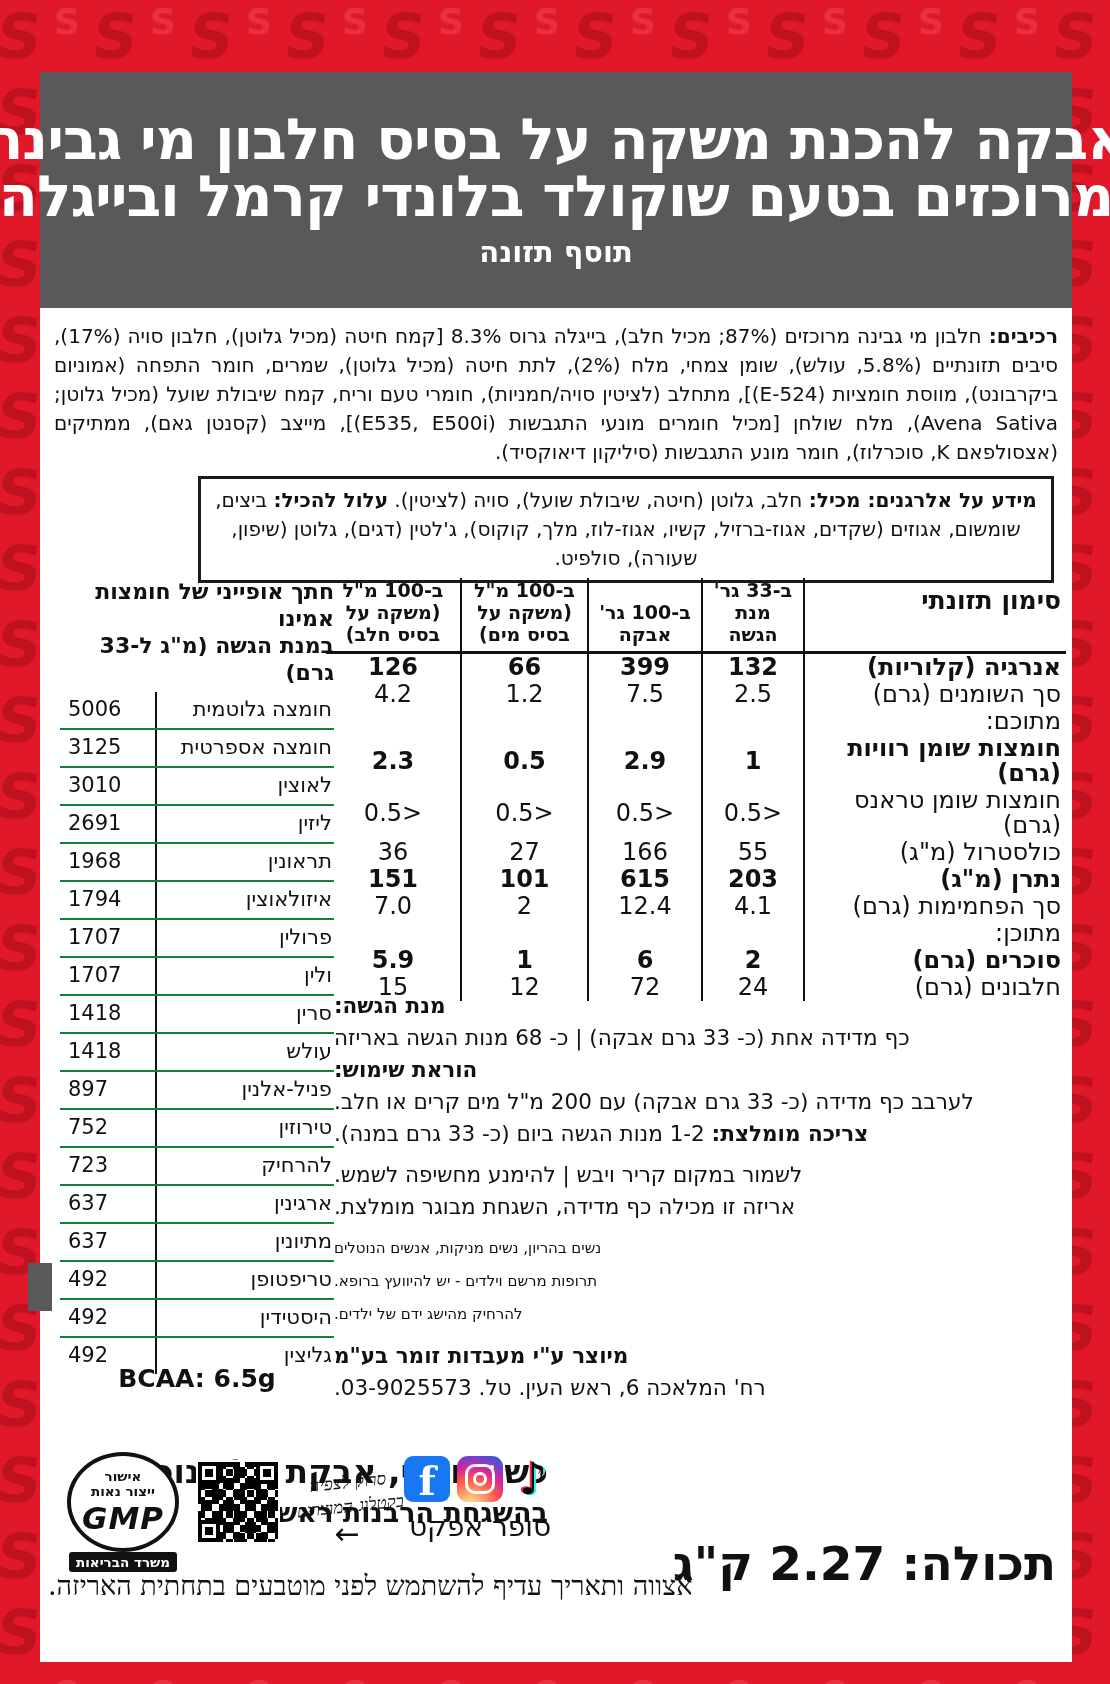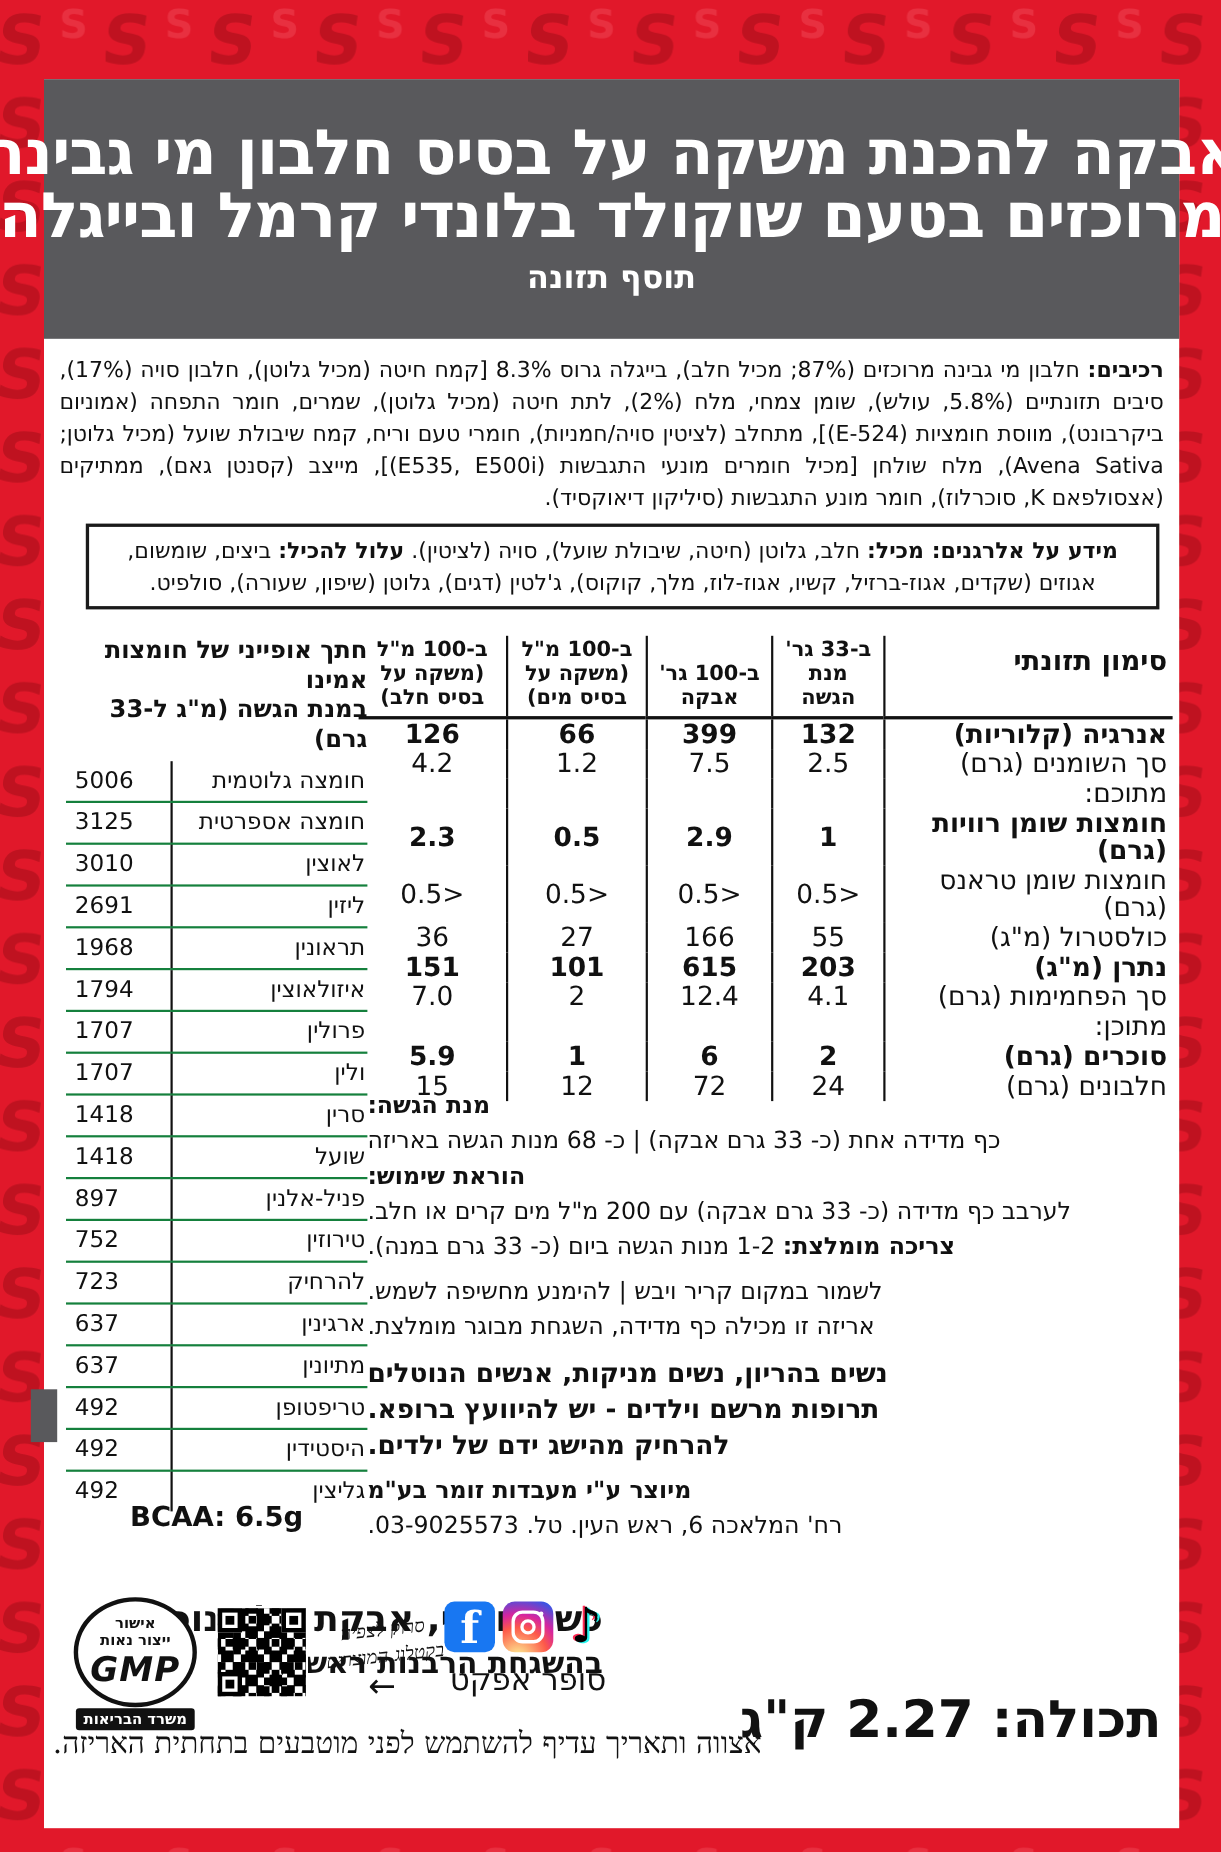--- a/index.html
+++ b/index.html
@@ -15,21 +15,21 @@
           display:flex; flex-direction:column; align-items:center; justify-content:center; }
   .band .t1, .band .t2 { color:#fff; font-weight:bold; font-size:57px; line-height:57px; letter-spacing:-1px; white-space:nowrap; }
   .band .sub { color:#fff; font-weight:bold; font-size:29px; margin-top:10px; }
 
   
   .ingredients { position:absolute; right:14px; top:250px; width:1004px;
                  font-size:20px; line-height:29px; text-align:justify; }
   .ingredients b { font-weight:bold; }
 
   
-  .allergen { position:absolute; right:18px; top:404px; width:976px; border:3px solid #1a1a1a;
+  .allergen { position:absolute; right:18px; top:404px; width:856px; border:3px solid #1a1a1a;
               padding:7px 10px; font-size:20px; line-height:29px; text-align:center; }
 
   
   .ntable-wrap { position:absolute; left:286px; top:506px; width:740px; }
   table { border-collapse:collapse; direction:rtl; }
   .ntable { width:740px; }
   .ntable th, .ntable td { padding:1px 5px; }
   .ntable th:not(:last-child), .ntable td:not(:last-child) { border-left:2.5px solid #111; }
   .ntable thead th { border-bottom:3.5px solid #111; vertical-align:bottom; text-align:center;
                      font-weight:bold; font-size:19px; line-height:22px; white-space:pre-line; padding-bottom:6px; }
@@ -49,21 +49,21 @@
   .atable td.an { text-align:right; border-left:2.5px solid #111; width:178px; padding-right:2px; }
   .atable td.av { text-align:left; direction:ltr; width:96px; padding-left:8px; }
   .bcaa { position:absolute; right:738px; top:1292px; width:274px; text-align:center;
           font-weight:bold; font-size:25px; direction:ltr; }
 
   
   .textcol { position:absolute; left:294px; top:918px; width:730px; text-align:left;
              font-size:21.5px; line-height:32px; }
   .textcol .bld { font-weight:bold; }
   .textcol .gap { margin-top:9px; }
-  .warn { font-weight:bold; font-size:24px; line-height:33px; }
+  .warn { font-weight:normal; font-size:15px; line-height:33px; }
 
   
   .kosher { position:absolute; left:8px; top:1378px; width:500px; text-align:right; direction:rtl; }
   .kosher .k1 { font-weight:bold; font-size:33px; line-height:44px; }
   .kosher .k2 { font-weight:bold; font-size:27px; line-height:38px; }
 
   
   .social { position:absolute; right:508px; top:1384px; width:168px; text-align:center; }
   .soc-row { display:flex; gap:7px; justify-content:center; align-items:center; direction:ltr; }
   .fb { width:46px; height:46px; border-radius:9px; background:#1877f2; color:#fff; overflow:hidden;
@@ -278,21 +278,21 @@
             </tr>
           <tr>
               <td class="an">ולין</td>
               <td class="av">1707</td>
             </tr>
           <tr>
               <td class="an">סרין</td>
               <td class="av">1418</td>
             </tr>
           <tr>
-              <td class="an">שועל</td>
+              <td class="an">עולש</td>
               <td class="av">1418</td>
             </tr>
           <tr>
               <td class="an">פניל-אלנין</td>
               <td class="av">897</td>
             </tr>
           <tr>
               <td class="an">טירוזין</td>
               <td class="av">752</td>
             </tr>

